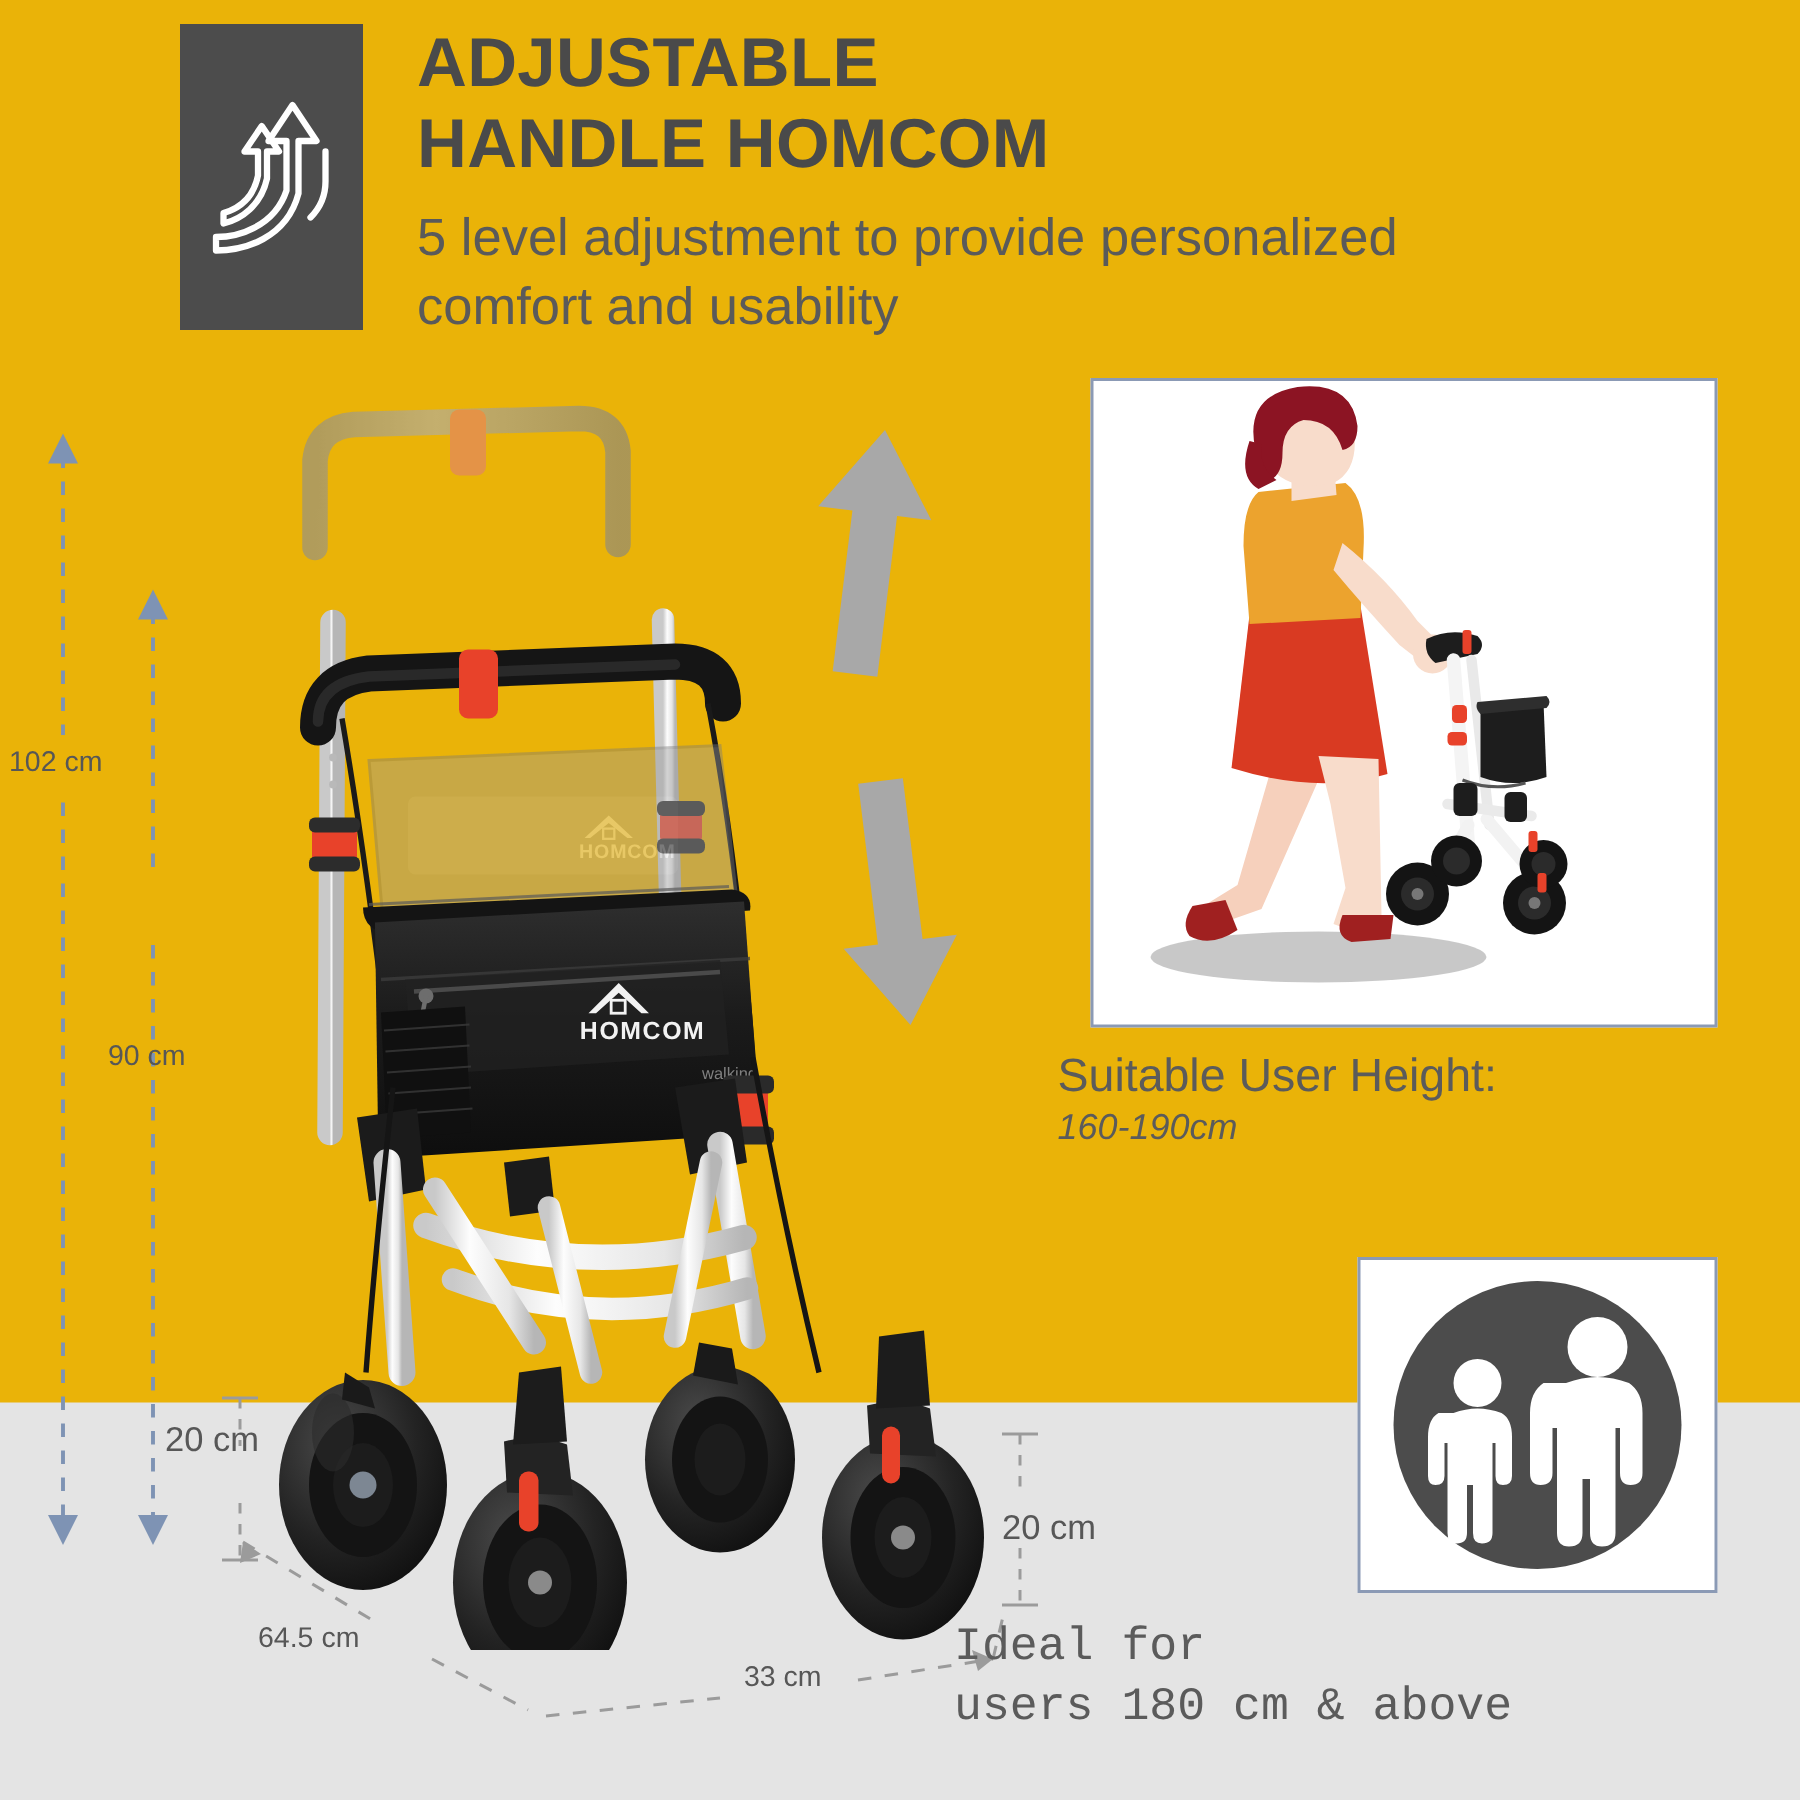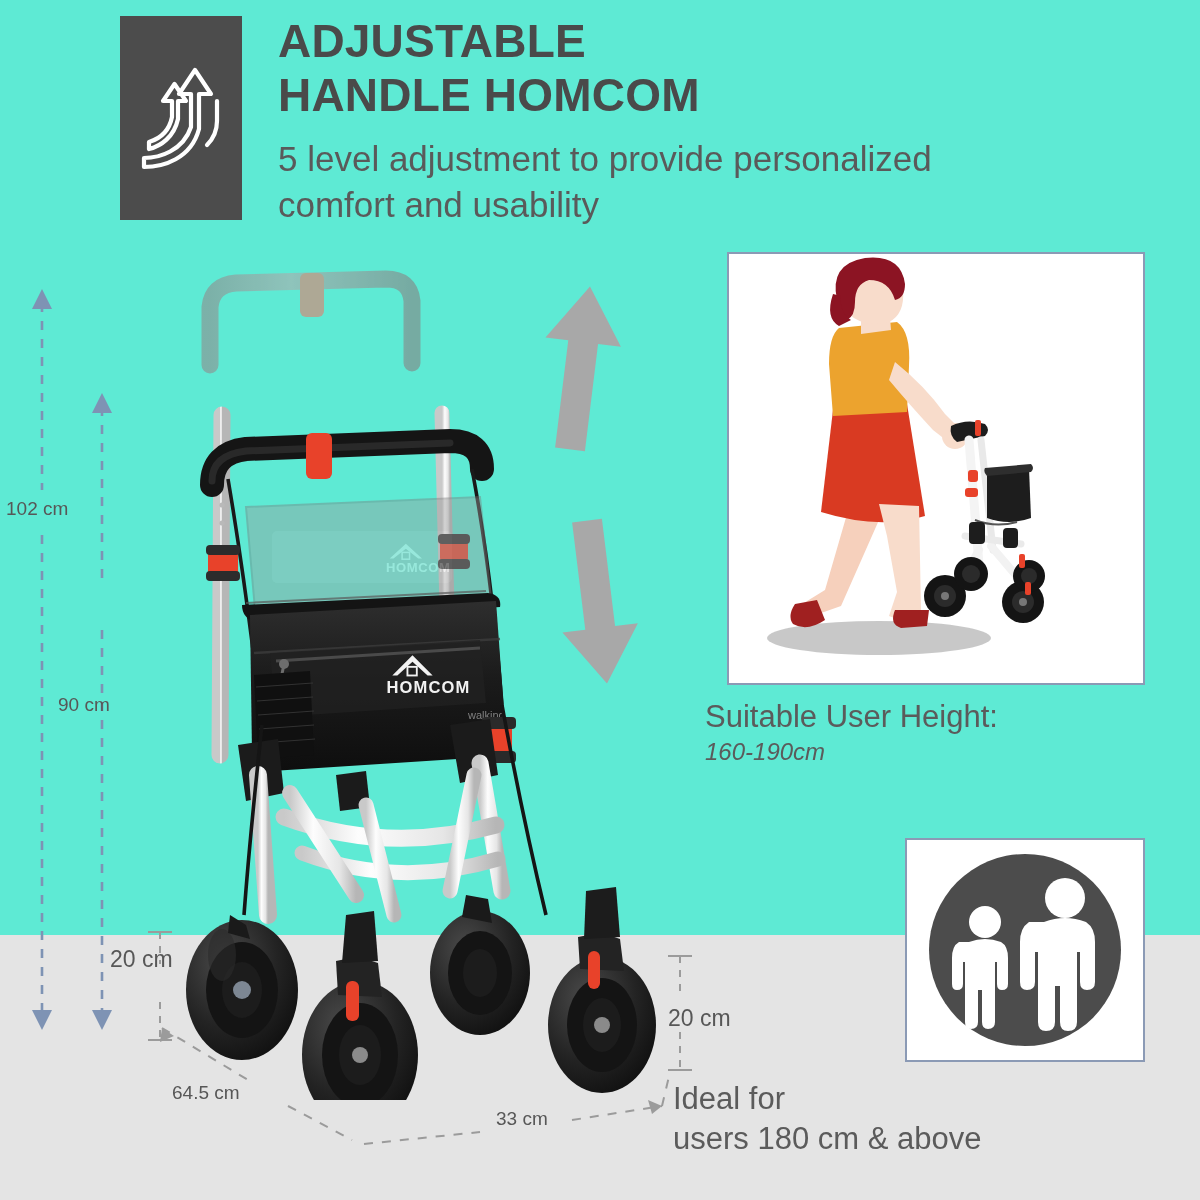--- a/index.html
+++ b/index.html
@@ -6,21 +6,21 @@
   * { box-sizing: border-box; margin: 0; padding: 0; }
   html, body {
     width: 1200px; height: 1200px;
     font-family: "Liberation Sans", sans-serif;
     background: #f1f1f1;
     overflow: hidden;
   }
   #page {
     position: relative;
     width: 1200px; height: 1200px;
-    background: #5eead4;
+    background: #eab308;
   }
   
   .floor {
     position: absolute; left: 0; top: 935px;
     width: 1200px; height: 265px;
     background: #e4e4e4;
   }
   
   .hdr-badge {
     position: absolute; left: 120px; top: 16px;
@@ -62,21 +62,21 @@
   #illus-panel { left: 727px; top: 252px; width: 418px; height: 433px; }
   #icon-panel  { left: 905px; top: 838px; width: 240px; height: 224px; }
   .panel svg { display: block; width: 100%; height: 100%; }
   
   .cap {
     position: absolute;
     font-size: 31px; line-height: 1.28;
     color: #5b5b5b; 
   }
   #cap-height { left: 705px; top: 697px; width: 440px; }
-  #cap-ideal  { left: 673px; top: 1079px; width: 485px; }
+  #cap-ideal  { left: 636px; top: 1079px; width: 485px; font-family: Liberation Mono, monospace; }
   .cap .big { font-size: 24px; font-style: italic; }
 </style>
 </head>
 <body>
 
 <div id="page">
 
   <div class="floor"></div>
 
   <div class="hdr-badge">
@@ -280,21 +280,21 @@
       <path d="M22 745 L12 725 L32 725 Z" stroke="none"></path>
 
       <path d="M82 122 L82 300" stroke-dasharray="9 9" fill="none"></path>
       <path d="M82 345 L82 725" stroke-dasharray="9 9" fill="none"></path>
       <path d="M82 108 L72 128 L92 128 Z" stroke="none"></path>
       <path d="M82 745 L72 725 L92 725 Z" stroke="none"></path>
     </g>
   </svg>
 
   <div class="dimlabel" id="lbl-102" style="left:6px;top:498px">102 cm</div>
-  <div class="dimlabel" id="lbl-90" style="left:58px;top:694px">90 cm</div>
+  <div class="dimlabel" id="lbl-90" style="left:72px;top:694px">90 cm</div>
 
   <svg style="position:absolute;left:140px;top:928px;width:40px;height:122px" viewBox="0 0 40 122">
     <g stroke="#9b9b9b" stroke-width="2" fill="none" stroke-dasharray="7 7">
       <path d="M20 4 L20 36"></path>
       <path d="M20 74 L20 112"></path>
     </g>
     <g stroke="#9b9b9b" stroke-width="2">
       <path d="M8 4 L32 4"></path>
       <path d="M8 112 L32 112"></path>
     </g>

